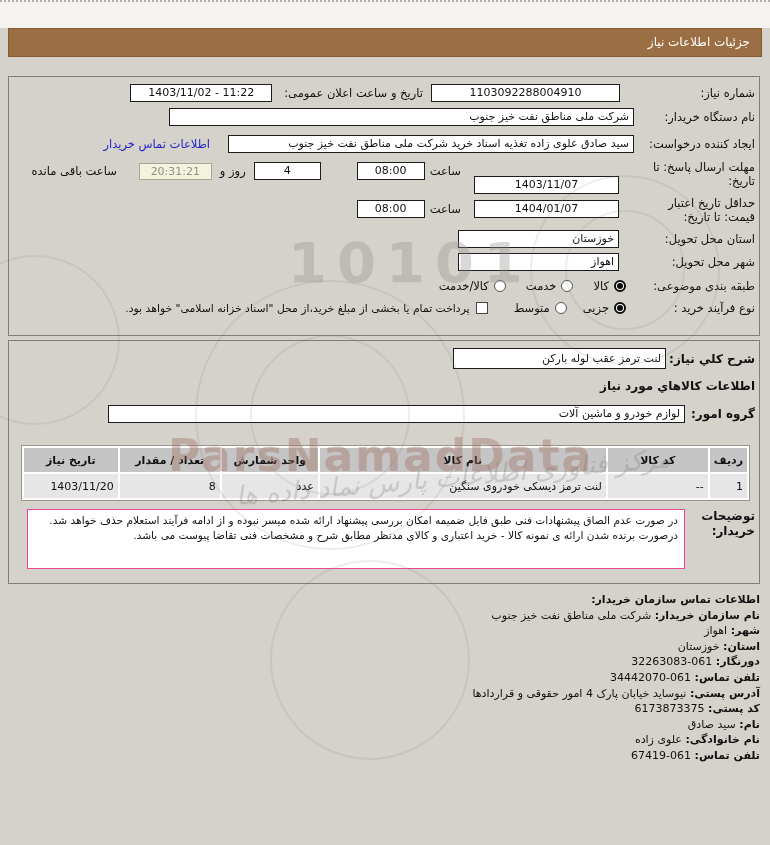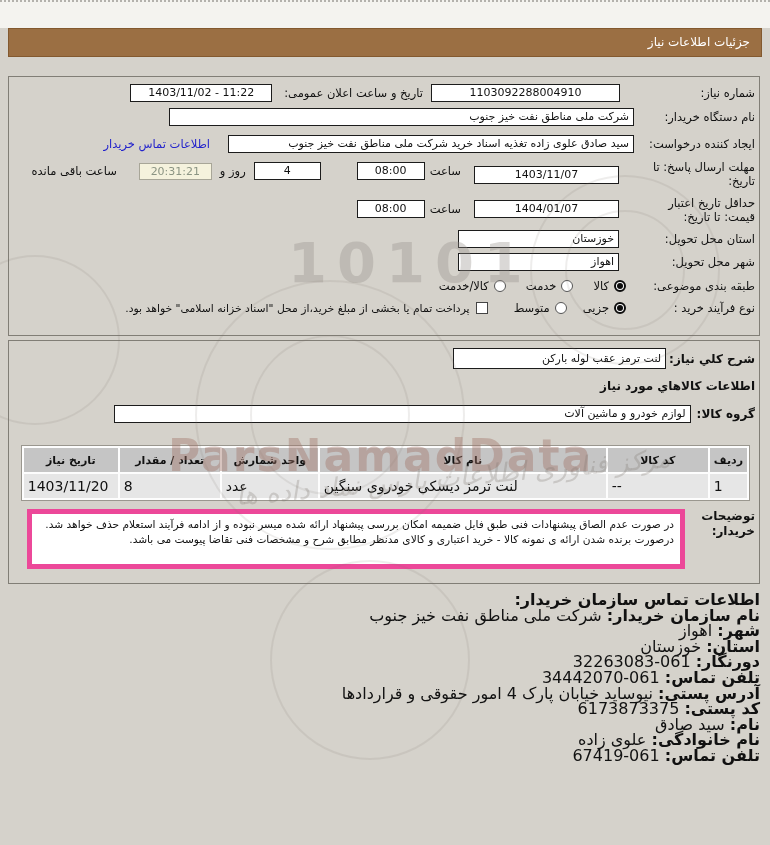--- a/index.html
+++ b/index.html
@@ -36,25 +36,25 @@
   .radio.sel { border:2px solid #0d0d0d; position:relative; }
   .radio.sel::after { content:""; position:absolute; inset:1px; background:#0d0d0d; border-radius:50%; }
   .chk { width:12px; height:12px; border:1px solid #444; background:#fff; flex:none; }
   .opt-t { margin-right:5px; white-space:nowrap; }
   .cdown { flex:none; width:73px; height:17px; background:#f5f2dd; border:1px solid #a8a698;
     color:#8b9483; text-align:center; font-size:11px; line-height:15px; }
   .hint { white-space:nowrap; }
   table.goods { position:absolute; top:105px; right:10px; border-collapse:separate; border-spacing:2px;
     background:#fdfdfd; outline:1px solid #9a978f; }
   table.goods th { background:#c5c5c5; font-weight:bold; font-size:11px; height:24px; padding:2px 4px; }
-  table.goods td { background:rgba(228,228,228,0.93); font-size:14px; height:24px; padding:2px 4px; text-align:left; }
-  .descbox { flex:none; width:658px; height:60px; background:#fff; border:5px solid #ec4899;
+  table.goods td { background:rgba(228,228,228,0.93); font-size:11px; height:24px; padding:2px 4px; text-align:right; }
+  .descbox { flex:none; width:658px; height:60px; background:#fff; border:1px solid #ec4899;
     font-size:10.6px; line-height:14.6px; padding:3px 6px; text-align:right; overflow:hidden; }
   #contact { position:absolute; top:592px; right:10px; left:10px; text-align:right;
-    font-size:16px; line-height:15.6px; }
+    font-size:11px; line-height:15.6px; }
   #contact .hd { font-weight:bold; }
   #contact .k { font-weight:bold; }
   
   #wm { position:absolute; inset:0; z-index:40; pointer-events:none; }
   .wm-circle { position:absolute; border:2px solid rgba(120,117,110,0.13); border-radius:50%; }
   .wm-brand { position:absolute; top:430px; left:168px; font-size:44px; font-weight:bold;
     letter-spacing:2px; color:rgba(162,116,106,0.42); direction:ltr; }
   .wm-script { position:absolute; top:462px; left:235px; font-size:26px; font-style:italic;
     color:rgba(118,113,106,0.26); transform:rotate(-5deg); white-space:nowrap; }
   .wm-digits { position:absolute; top:230px; left:288px; font-size:56px; font-weight:bold;
@@ -85,21 +85,21 @@
   </div>
 
   <div class="row" style="top:58px">
     <div class="lbl">ایجاد کننده درخواست:</div>
     <div class="ibox r" style="width:406px;margin-right:2px">سید صادق علوی زاده  تغذیه اسناد خرید  شرکت ملی مناطق نفت خیز جنوب</div>
     <div class="link" style="margin-right:18px">اطلاعات تماس خریدار</div>
   </div>
 
   <div class="row tall" style="top:83px">
     <div class="lbl">مهلت ارسال پاسخ: تا تاریخ:</div>
-    <div class="ibox c" style="width:145px;margin-right:17px;margin-top:6px">1403/11/07</div>
+    <div class="ibox c" style="width:145px;margin-right:17px;margin-top:16px">1403/11/07</div>
     <div class="hint" style="margin-right:13px;margin-top:4px">ساعت</div>
     <div class="ibox c" style="width:68px;margin-right:5px;margin-top:2px">08:00</div>
     <div class="ibox c" style="width:67px;margin-right:36px;margin-top:2px">4</div>
     <div class="hint" style="margin-right:8px;margin-top:4px">روز و</div>
     <div class="cdown" style="margin-right:8px;margin-top:3px">20:31:21</div>
     <div class="hint" style="margin-right:22px;margin-top:4px">ساعت باقی مانده</div>
   </div>
 
   <div class="row tall" style="top:119px">
     <div class="lbl">حداقل تاریخ اعتبار قیمت: تا تاریخ:</div>
@@ -144,21 +144,21 @@
   <div class="row" style="top:7px">
     <div class="blbl">شرح کلي نياز:</div>
     <div class="ibox r" style="width:213px;height:21px;line-height:19px;margin-right:3px">لنت ترمز عقب لوله بارکن</div>
   </div>
 
   <div class="row" style="top:38px">
     <div class="blbl">اطلاعات کالاهاي مورد نياز</div>
   </div>
 
   <div class="row" style="top:64px">
-    <div class="blbl">گروه کالا:</div>
+    <div class="blbl">گروه امور:</div>
     <div class="ibox r" style="width:577px;margin-right:6px">لوازم خودرو و ماشین آلات</div>
   </div>
 
   <table class="goods">
     <thead>
       <tr>
         <th style="width:30px">ردیف</th>
         <th style="width:100px">کد کالا</th>
         <th style="width:286px">نام کالا</th>
         <th style="width:96px">واحد شمارش</th>

